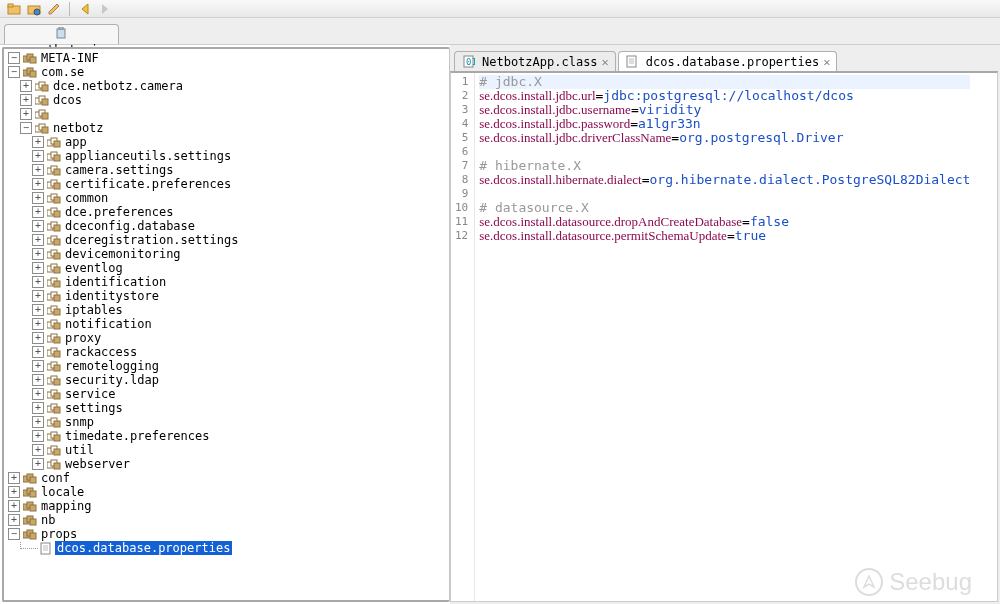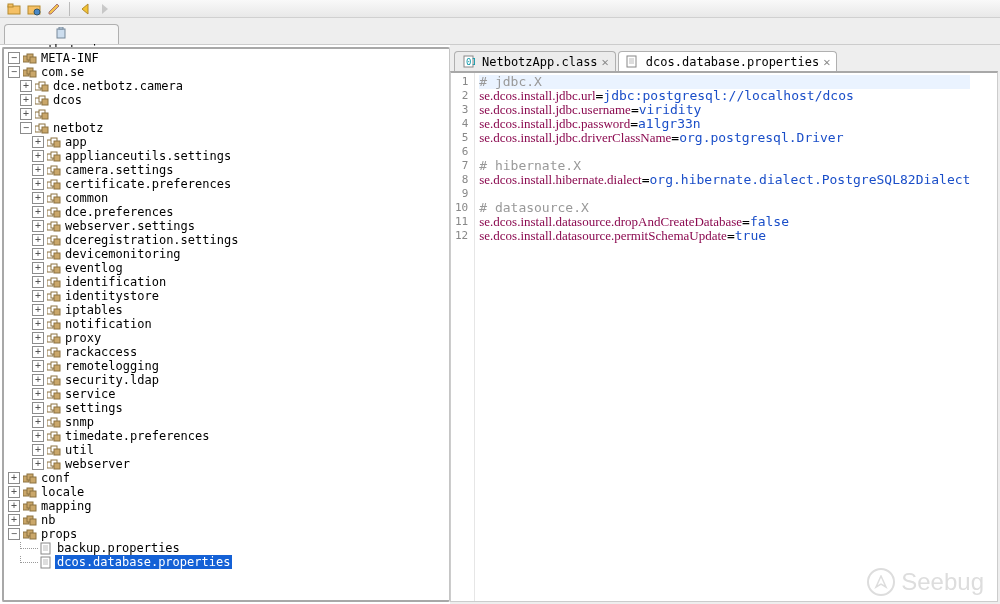--- a/index.html
+++ b/index.html
@@ -130,21 +130,21 @@
   background: #fff;
   font-family: monospace;
 }
 .spacer { width: 12px; display:inline-block; }
 .icon { width: 15px; height: 14px; display:inline-flex; align-items:center; justify-content:center; margin-right: 2px;}
 .label { padding: 0 2px; }
 .selected { background: #1461d6; color: #fff; }
 
 .watermark {
   position: absolute;
-  right: 16px;
+  right: 28px;
   bottom: 8px;
   color: #ddd;
   font-family: Arial, sans-serif;
   font-size: 24px;
   display: flex;
   align-items: center;
   gap: 6px;
   pointer-events: none;
 }
 .watermark .ring {
@@ -354,21 +354,21 @@
           <span class="spacer"></span>
           <span class="spacer"></span>
           <span class="toggle">+</span>
           <span class="icon">
             <svg width="14" height="12">
               <rect x="0" y="4" width="6" height="6" fill="#fff" stroke="#8c7240"></rect>
               <rect x="4" y="2" width="6" height="6" fill="#fff" stroke="#8c7240"></rect>
               <rect x="7" y="5" width="6" height="6" fill="#caa76a" stroke="#8c7240"></rect>
             </svg>
           </span>
-          <span class="label">webserver.settings</span>
+          <span class="label">dceconfig.database</span>
         </div>
         <div class="node">
           <span class="spacer"></span>
           <span class="spacer"></span>
           <span class="toggle">+</span>
           <span class="icon">
             <svg width="14" height="12">
               <rect x="0" y="4" width="6" height="6" fill="#fff" stroke="#8c7240"></rect>
               <rect x="4" y="2" width="6" height="6" fill="#fff" stroke="#8c7240"></rect>
               <rect x="7" y="5" width="6" height="6" fill="#caa76a" stroke="#8c7240"></rect>
@@ -631,33 +631,20 @@
         <div class="node">
           <span class="toggle">−</span>
           <span class="icon">
             <svg width="14" height="12">
               <rect x="0" y="4" width="6" height="6" fill="#caa76a" stroke="#8c7240"></rect>
               <rect x="4" y="2" width="6" height="6" fill="#caa76a" stroke="#8c7240"></rect>
               <rect x="7" y="5" width="6" height="6" fill="#caa76a" stroke="#8c7240"></rect>
             </svg>
           </span>
           <span class="label">props</span>
-        </div>
-        <div class="node">
-          <span class="spacer"></span>
-          <span class="spacer" style="border-left:1px dotted #999;border-bottom:1px dotted #999;height:7px;width:18px;margin-top:-6px"></span>
-          <span class="icon">
-            <svg width="12" height="13">
-              <rect x="1" y="1" width="9" height="11" fill="#fff" stroke="#888"></rect>
-              <line x1="3" y1="4" x2="8" y2="4" stroke="#bbb"></line>
-              <line x1="3" y1="6" x2="8" y2="6" stroke="#bbb"></line>
-              <line x1="3" y1="8" x2="8" y2="8" stroke="#bbb"></line>
-            </svg>
-          </span>
-          <span class="label">backup.properties</span>
         </div>
         <div class="node">
           <span class="spacer"></span>
           <span class="spacer" style="border-left:1px dotted #999;border-bottom:1px dotted #999;height:7px;width:18px;margin-top:-6px"></span>
           <span class="icon">
             <svg width="12" height="13">
               <rect x="1" y="1" width="9" height="11" fill="#fff" stroke="#888"></rect>
               <line x1="3" y1="4" x2="8" y2="4" stroke="#bbb"></line>
               <line x1="3" y1="6" x2="8" y2="6" stroke="#bbb"></line>
               <line x1="3" y1="8" x2="8" y2="8" stroke="#bbb"></line>

